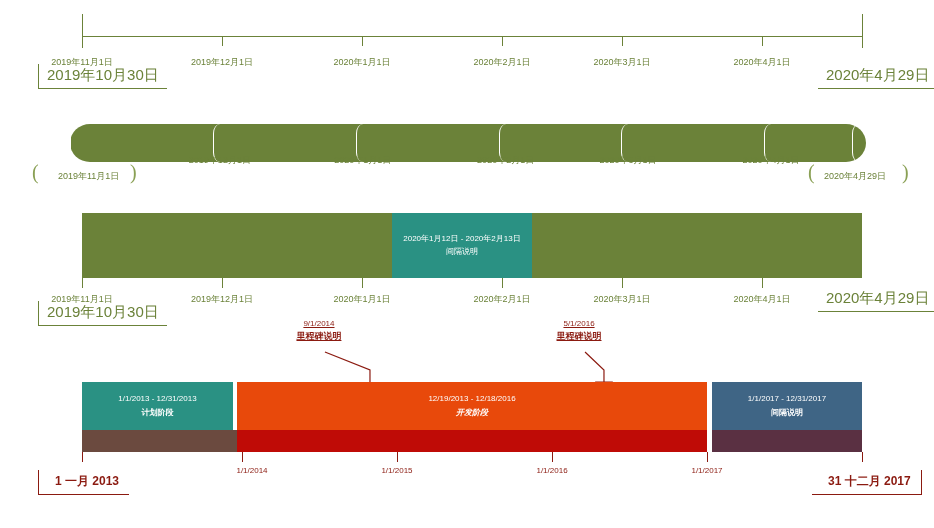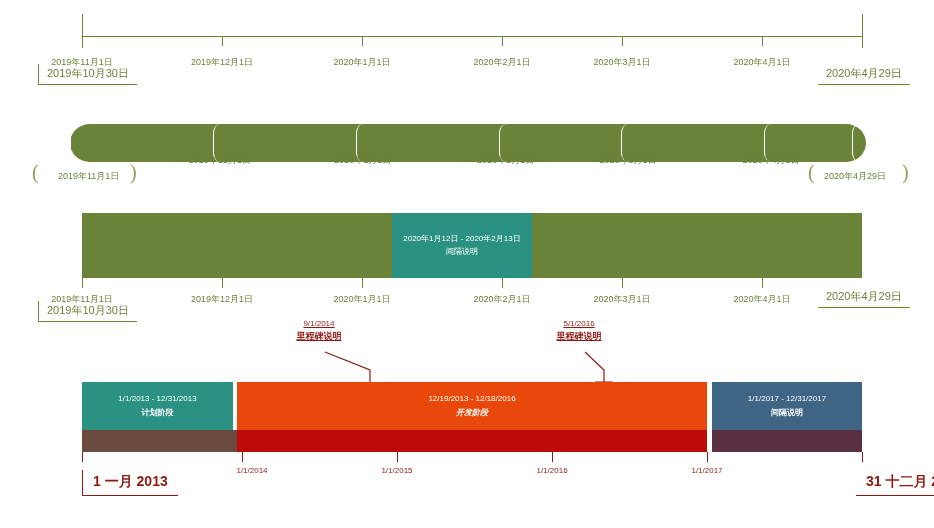--- a/index.html
+++ b/index.html
@@ -33,21 +33,21 @@
     position: absolute;
     font-size: 9px;
     color: #6b8239;
     white-space: nowrap;
     text-align: center;
     letter-spacing: 0px;
   }
   .tl-label.center { transform: translateX(-50%); }
   .endcap {
     position: absolute;
-    font-size: 11px;
+    font-size: 15px;
     color: #6b8239;
     white-space: nowrap;
     padding: 2px 8px 3px 8px;
   }
   .endcap.left  { border-bottom: 1px solid #6b8239; border-left: 1px solid #6b8239; }
   .endcap.underline-only { border-bottom: 1px solid #6b8239; }
 
   
   #tl2 { position: absolute; left: 0; top: 110px; width: 934px; height: 90px; }
   .cylinder {
@@ -114,22 +114,22 @@
   .gtick {
     position: absolute; top: 134px; width: 1px; height: 10px; background: #8b1a10;
   }
   .gaxis-label {
     position: absolute;
     font-size: 8px; color: #8b1a10; white-space: nowrap;
     transform: translateX(-50%);
   }
   .gendcap {
     position: absolute;
-    font-size: 14px; color: #8b1a10; white-space: nowrap;
-    padding: 3px 10px 4px 10px; font-weight: bold; margin-left: 44px;
+    font-size: 12px; color: #8b1a10; white-space: nowrap;
+    padding: 3px 10px 4px 16px; font-weight: bold;
   }
   .gendcap.left  { border-bottom: 1.5px solid #8b1a10; border-left: 1.5px solid #8b1a10; }
   .gendcap.right { border-bottom: 1.5px solid #8b1a10; border-right: 1.5px solid #8b1a10; }
 
   .ms-label {
     position: absolute;
     text-align: center; white-space: nowrap;
     transform: translateX(-50%);
     color: #8b1a10;
     text-decoration: underline;

